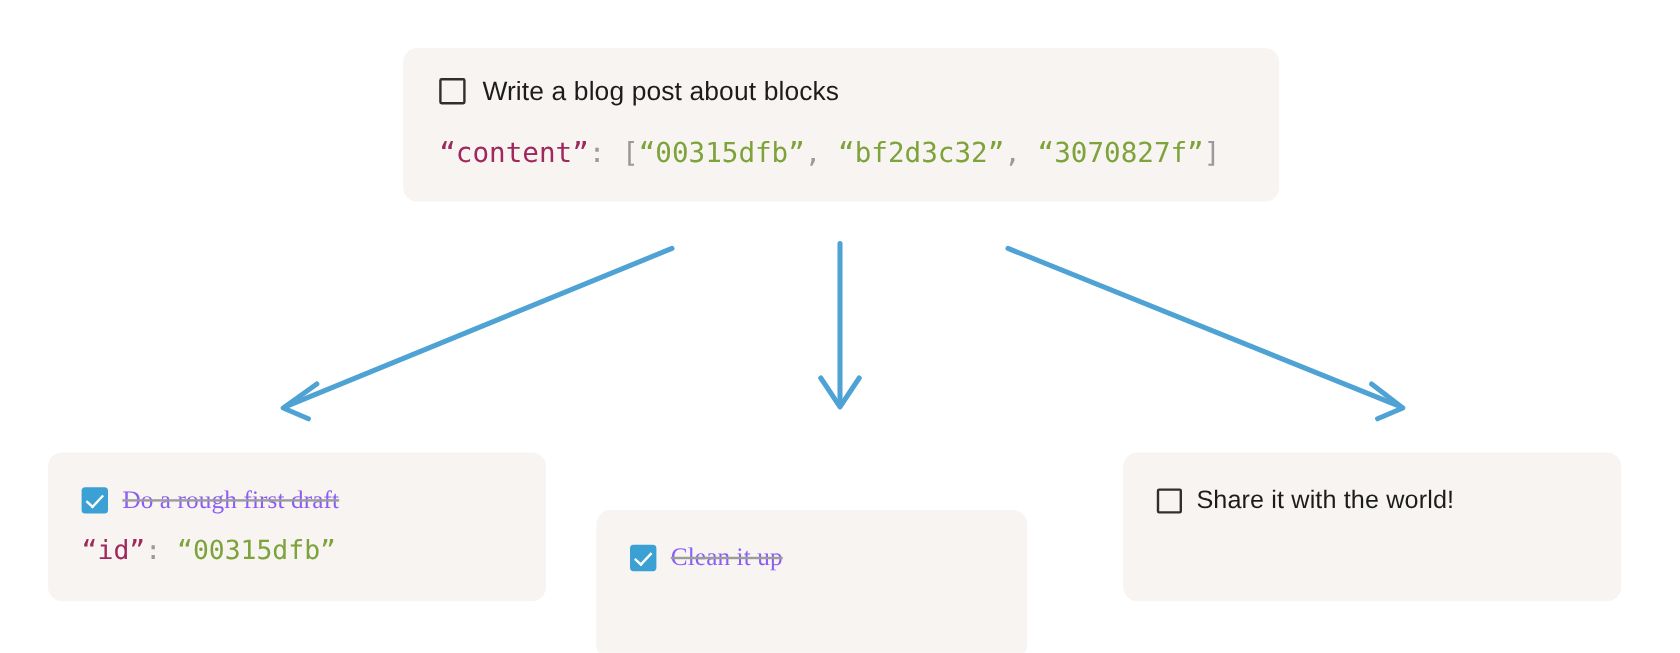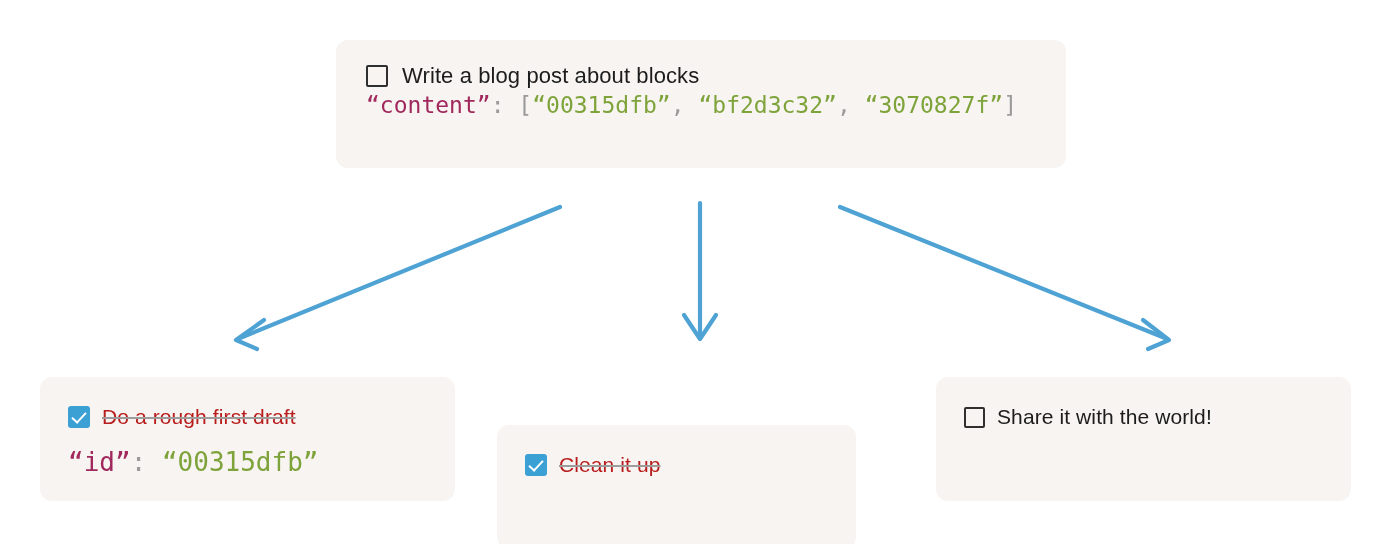--- a/index.html
+++ b/index.html
@@ -89,41 +89,42 @@
 
   .todo-label {
     font-size: 21px;
     color: #1c1c1c;
     letter-spacing: 0.1px;
     line-height: 1.1;
     white-space: nowrap;
   }
   .card.root .todo-label { font-size: 22px; }
   .todo-label.done {
-    color: #b91c1c;
+    color: #8b5cf6;
     text-decoration: line-through;
     text-decoration-color: #9c9c9c;
     text-decoration-thickness: 1.6px;
+    font-family: Liberation Serif, serif;
   }
 
   
   .json-line {
     font-family: "DejaVu Sans Mono", monospace;
     font-size: 22px;
     line-height: 1.25;
     margin-top: 12px;
     white-space: nowrap;
     letter-spacing: 0px;
   }
   .card.root .json-line {
     font-size: 23px;
-    margin-top: 1px;
+    margin-top: 24px;
   }
   .card.leaf .json-line {
-    font-size: 26px;
+    font-size: 22px;
     margin-top: 15px;
   }
   .tok-key    { color: #a0285c; }
   .tok-punct  { color: #9a9a9a; }
   .tok-str    { color: #7ea33a; }
   .tok-space  { color: transparent; }
 
   
   .arrows {
     position: absolute;

